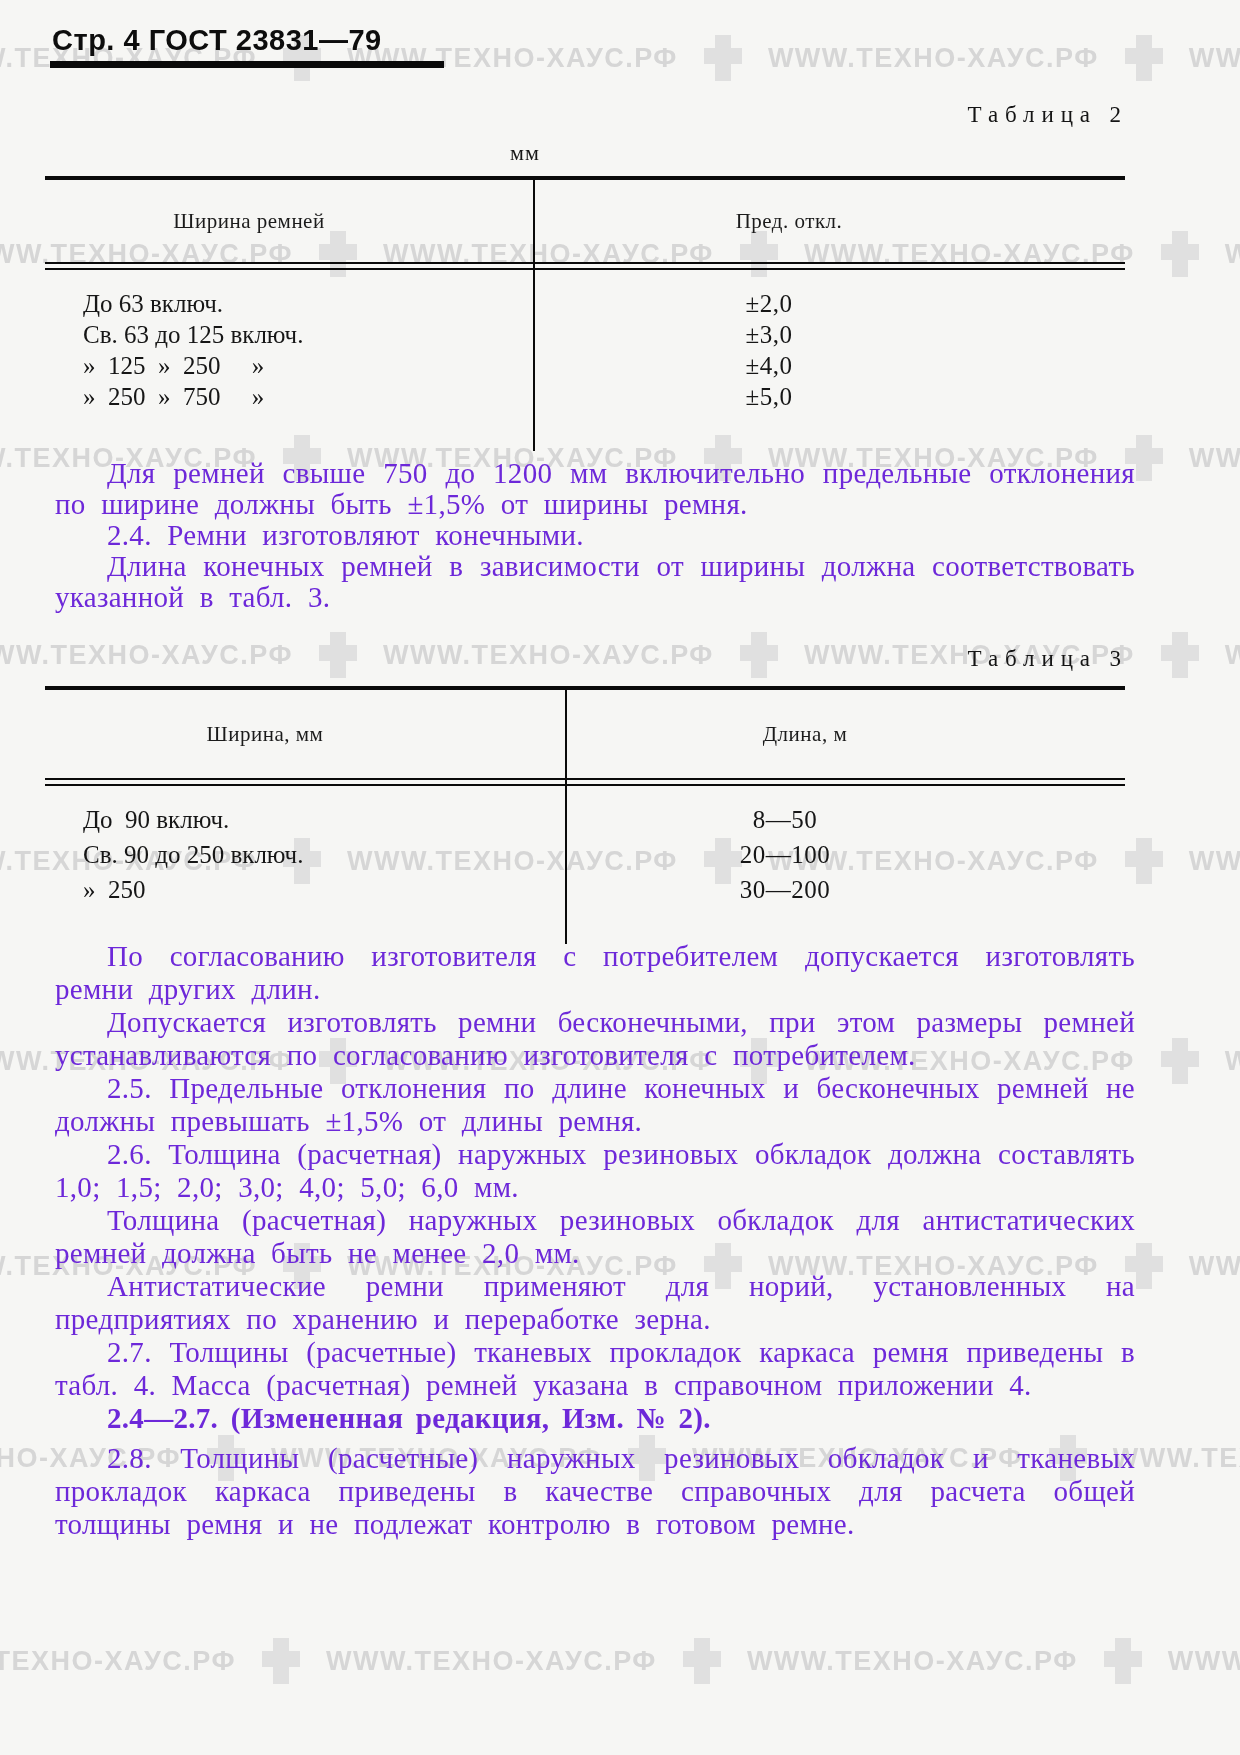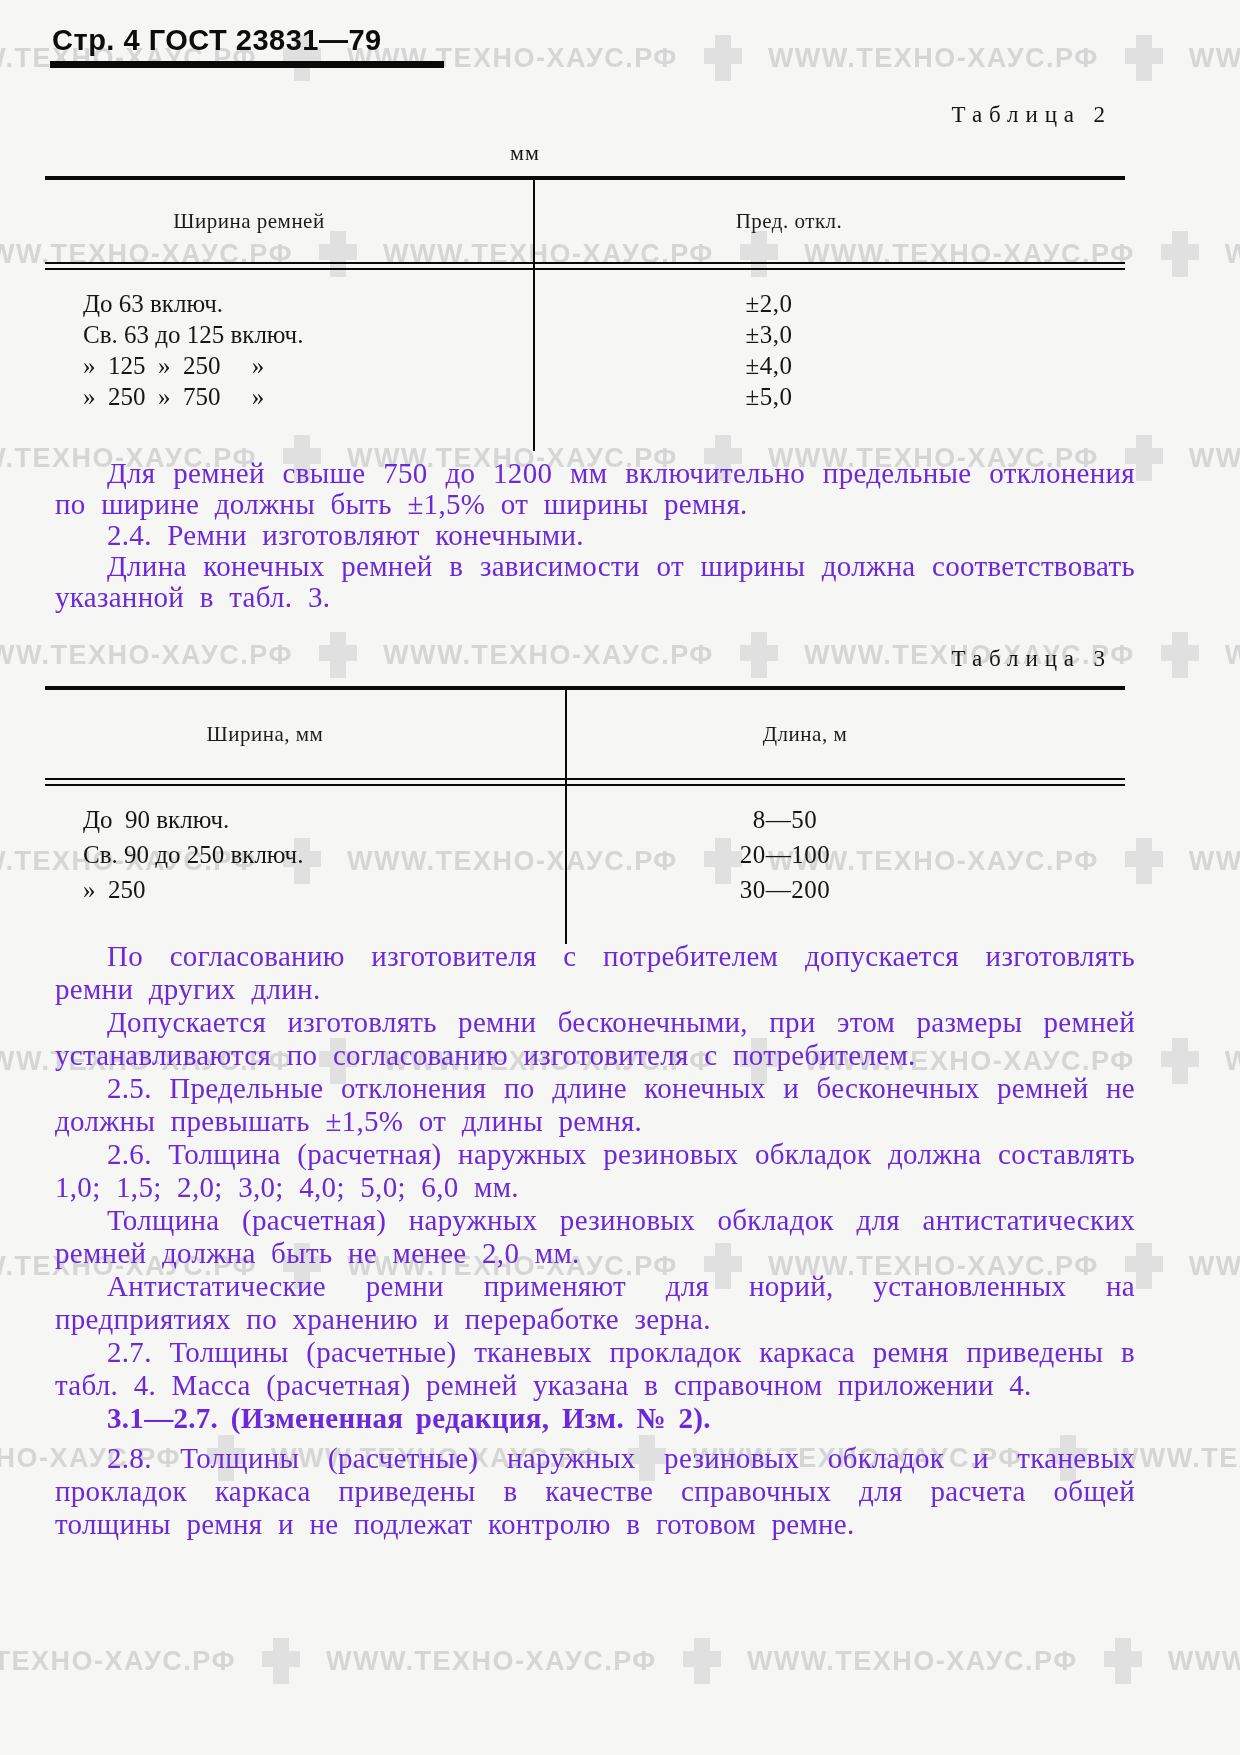--- a/index.html
+++ b/index.html
@@ -29,21 +29,21 @@
   .content { position:absolute; inset:0; z-index:1; }
   .page-header { position:absolute; left:50px; top:24px; }
   .page-header .header-text {
     display:inline-block;
     font-family:"Liberation Sans", sans-serif; font-weight:bold; font-size:29px;
     color:#0d0d0d; letter-spacing:0.5px;
     padding:0 62px 4px 2px;
     border-bottom:7px solid #0a0a0a;
   }
   .t-label {
-    position:absolute; right:128px; text-align:right;
+    position:absolute; right:112px; text-align:right;
     font-size:23px; letter-spacing:0.30em; color:#141414;
   }
   .t2-label { top:102px; }
   .t3-label { top:646px; }
   .t-unit {
     position:absolute; left:45px; width:960px; text-align:center;
     font-size:22px; top:140px; letter-spacing:1px;
   }
   .gost-table {
     position:absolute; left:45px; width:1080px;
@@ -241,18 +241,18 @@
     </div>
 
     <div class="text-block block-bottom">
       <p>По согласованию изготовителя с потребителем допускается изготовлять ремни других длин.</p>
       <p>Допускается изготовлять ремни бесконечными, при этом размеры ремней устанавливаются по согласованию изготовителя с потребителем.</p>
       <p>2.5. Предельные отклонения по длине конечных и бесконечных ремней не должны превышать ±1,5% от длины ремня.</p>
       <p>2.6. Толщина (расчетная) наружных резиновых обкладок должна составлять 1,0; 1,5; 2,0; 3,0; 4,0; 5,0; 6,0 мм.</p>
       <p>Толщина (расчетная) наружных резиновых обкладок для антистатических ремней должна быть не менее 2,0 мм.</p>
       <p>Антистатические ремни применяют для норий, установленных на предприятиях по хранению и переработке зерна.</p>
       <p>2.7. Толщины (расчетные) тканевых прокладок каркаса ремня приведены в табл. 4. Масса (расчетная) ремней указана в справочном приложении 4.</p>
-      <p class="bold">3.1—2.7. (Измененная редакция, Изм. № 2).</p>
+      <p class="bold">2.4—2.7. (Измененная редакция, Изм. № 2).</p>
       <p class="gap-top">2.8. Толщины (расчетные) наружных резиновых обкладок и тканевых прокладок каркаса приведены в качестве справочных для расчета общей толщины ремня и не подлежат контролю в готовом ремне.</p>
     </div>
 
   </div>
 </div>
 
 </body></html>

